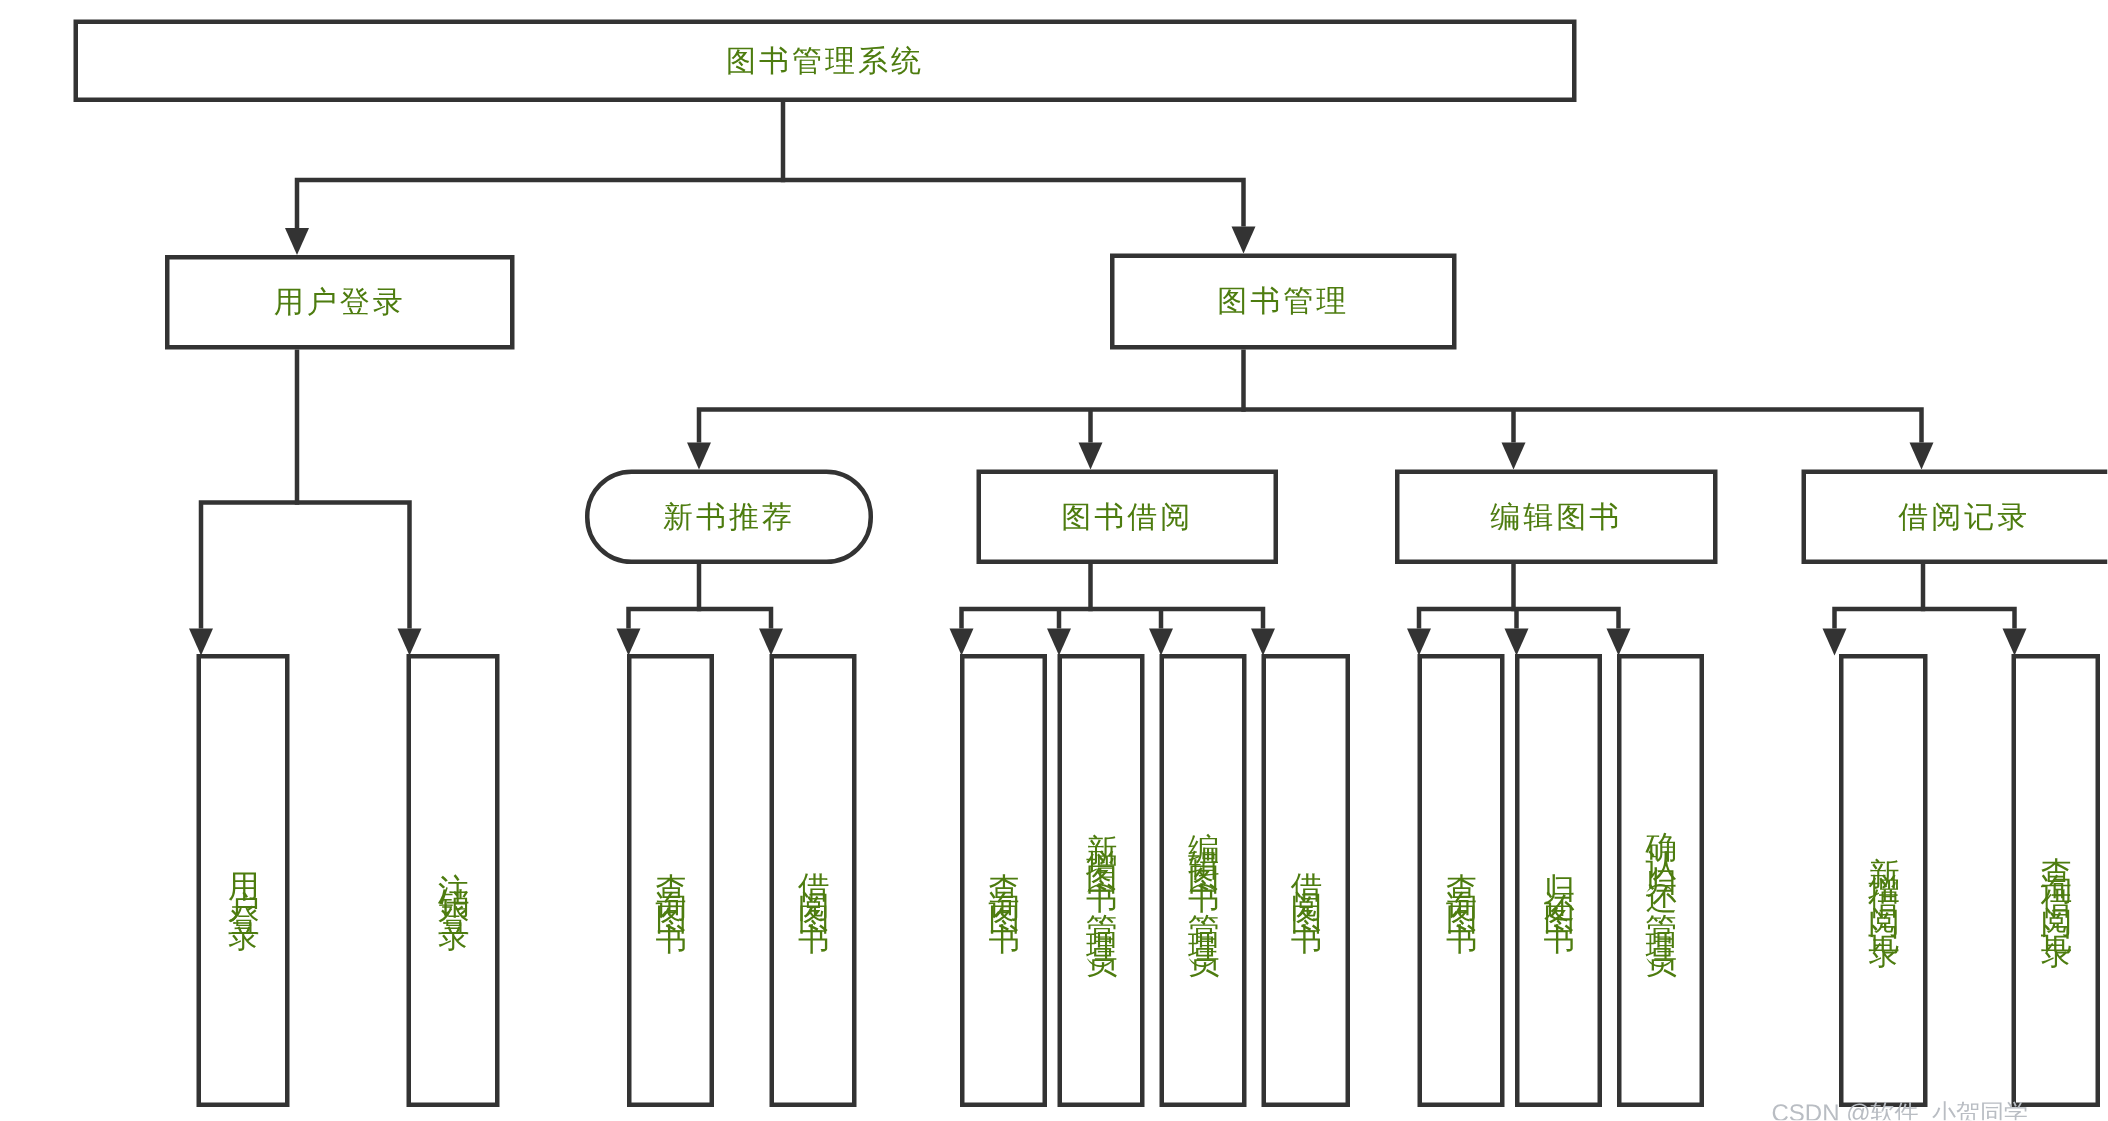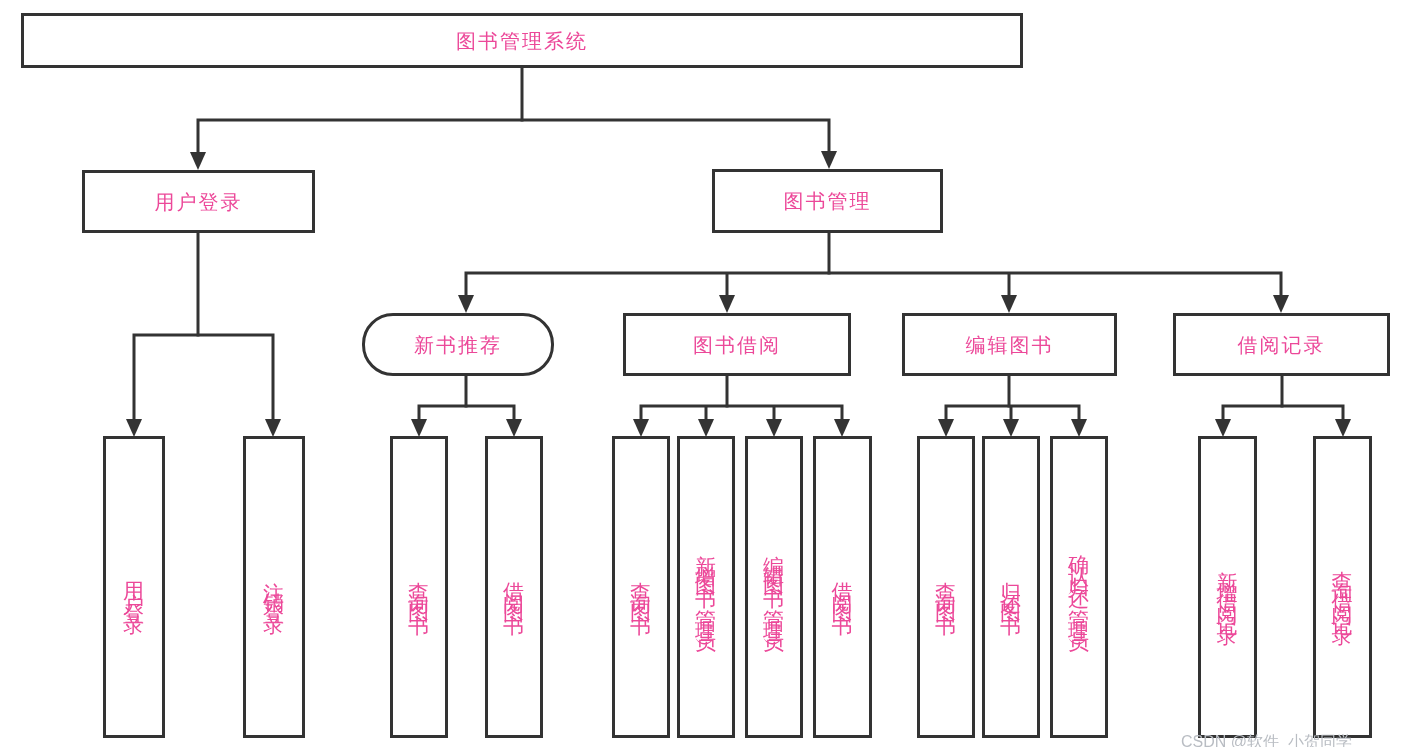--- a/index.html
+++ b/index.html
@@ -24,22 +24,23 @@
     z-index: 1;
   }
   .box {
     position: absolute;
     box-sizing: border-box;
     border: 3px solid #333333;
     background: #ffffff;
     display: flex;
     align-items: center;
     justify-content: center;
-    color: #ec4899;
+    color: #4d7c0f;
     z-index: 2;
+    margin-left: 28px;
   }
   .box.h span {
     font-size: 20px;
     letter-spacing: 2px;
     white-space: nowrap;
     line-height: 1;
   }
   .box.v span {
     writing-mode: vertical-rl;
     text-orientation: mixed;
@@ -123,21 +124,21 @@
   <div class="box h" style="left:82px; top:170px; width:233px; height:63px;">
     <span>用户登录</span>
   </div>
   <div class="box h" style="left:712px; top:169px; width:231px; height:64px;">
     <span>图书管理</span>
   </div>
 
   <div class="box h" style="left:362px; top:313px; width:192px; height:63px;border-radius:31px;">
     <span>新书推荐</span>
   </div>
-  <div class="box h" style="left:623px; top:313px; width:228px; height:63px;">
+  <div class="box h" style="left:623px; top:313px; width:201px; height:63px;">
     <span>图书借阅</span>
   </div>
   <div class="box h" style="left:902px; top:313px; width:215px; height:63px;">
     <span>编辑图书</span>
   </div>
   <div class="box h" style="left:1173px; top:313px; width:217px; height:63px;">
     <span>借阅记录</span>
   </div>
 
   <div class="box v" style="left:103px; top:436px; width:62px; height:302px;">

